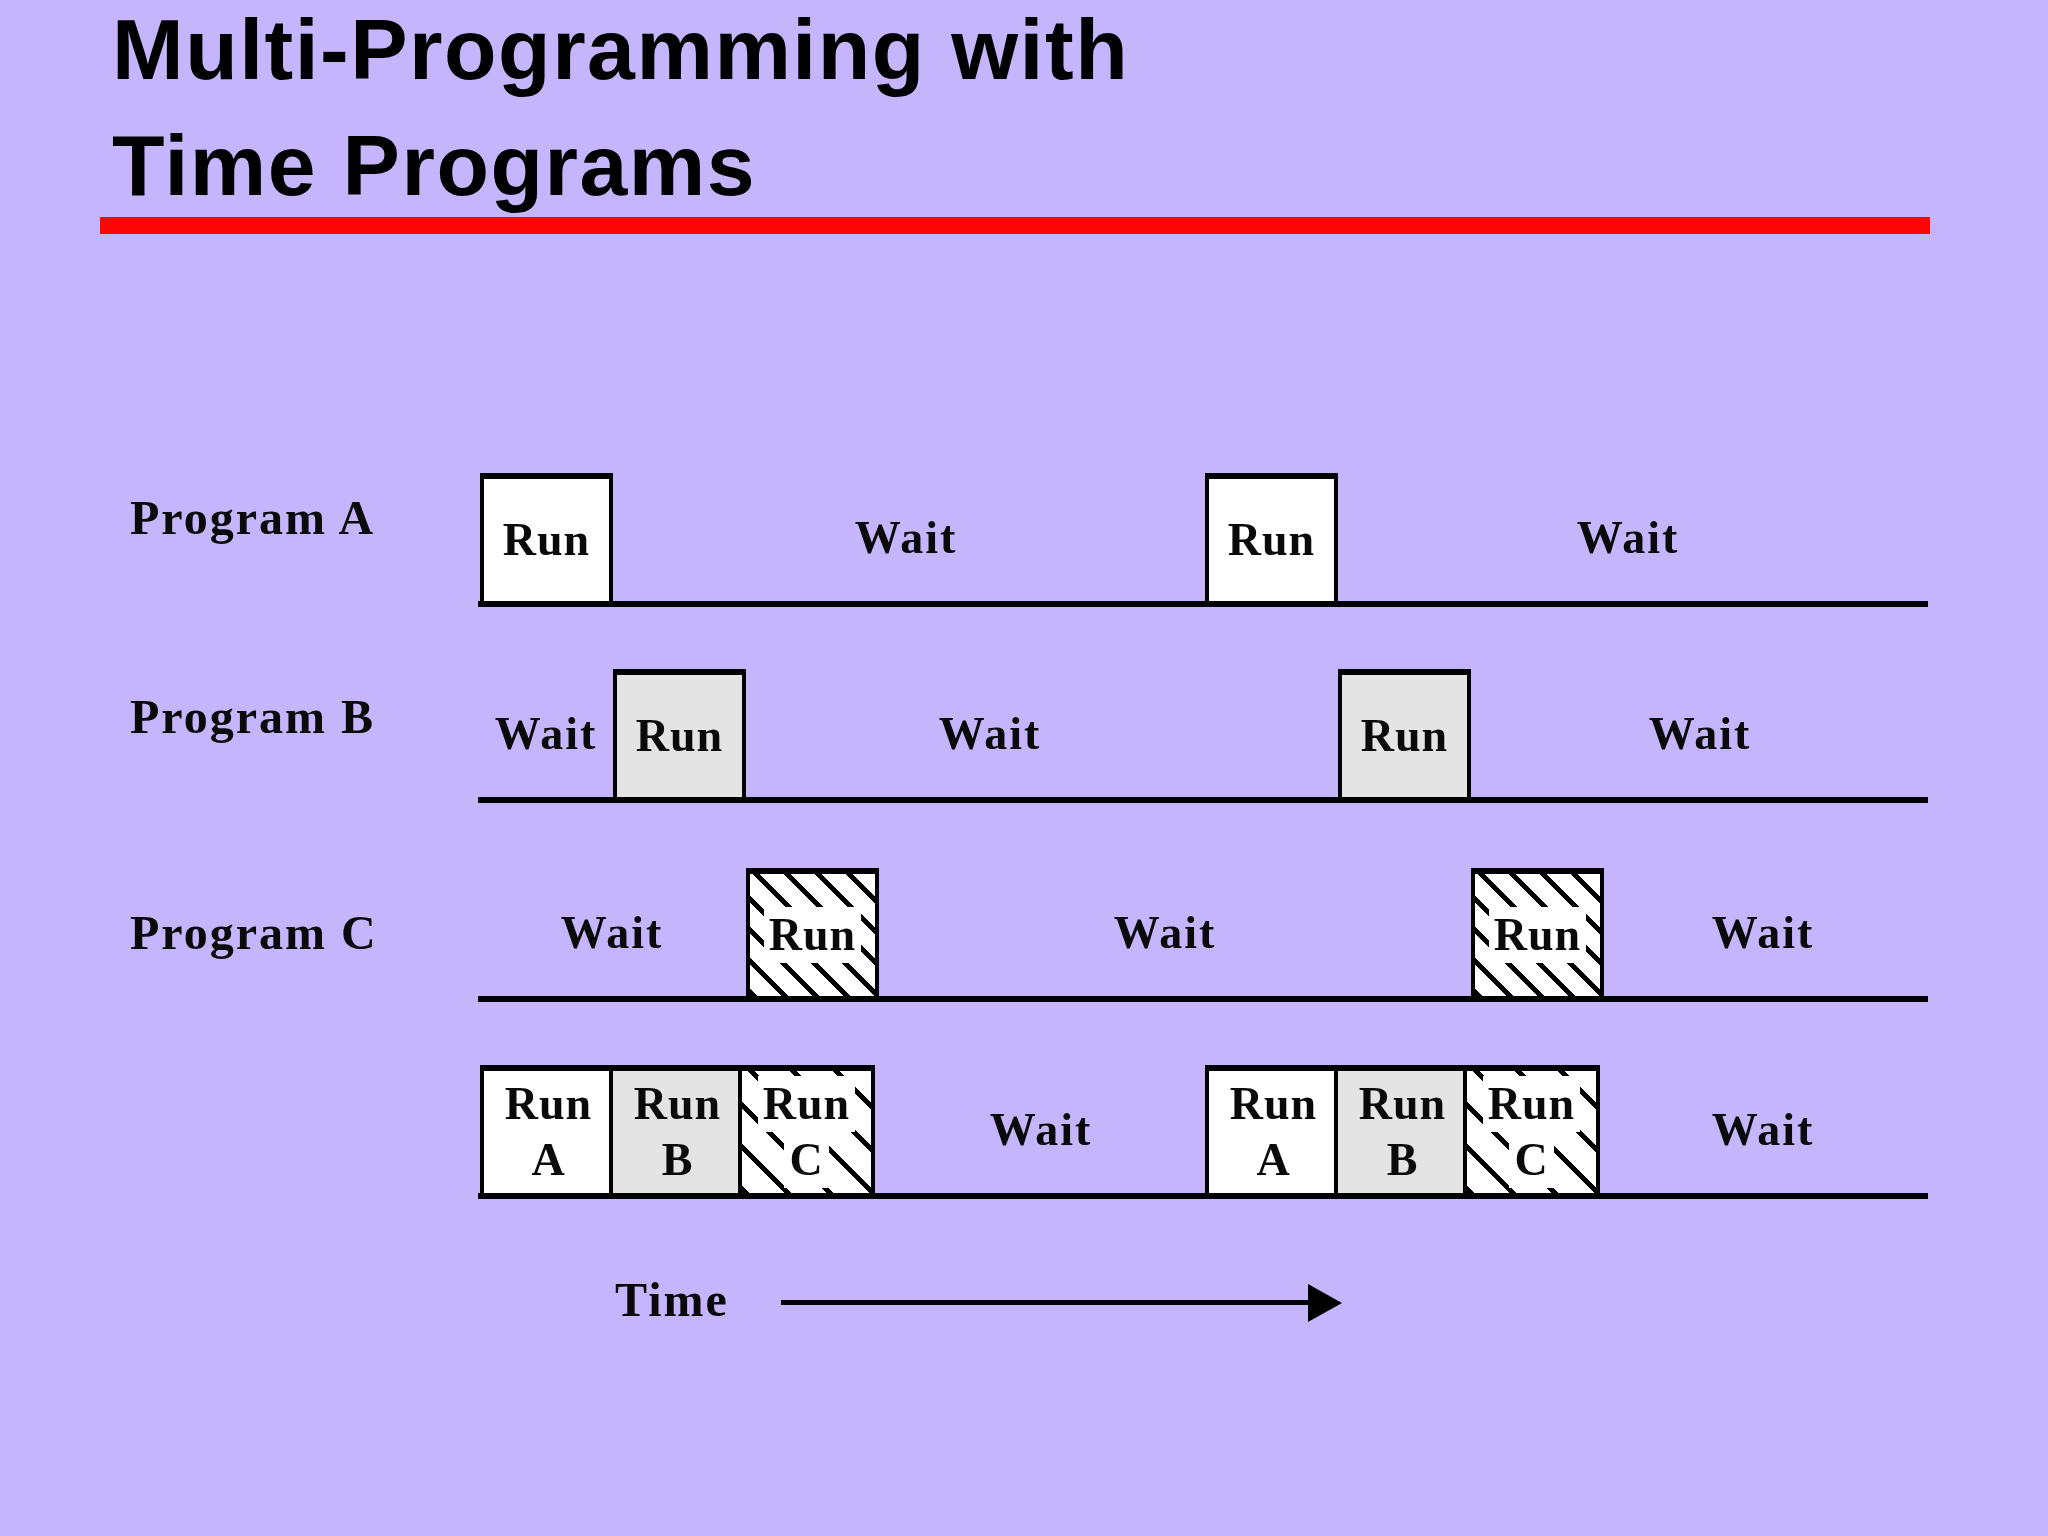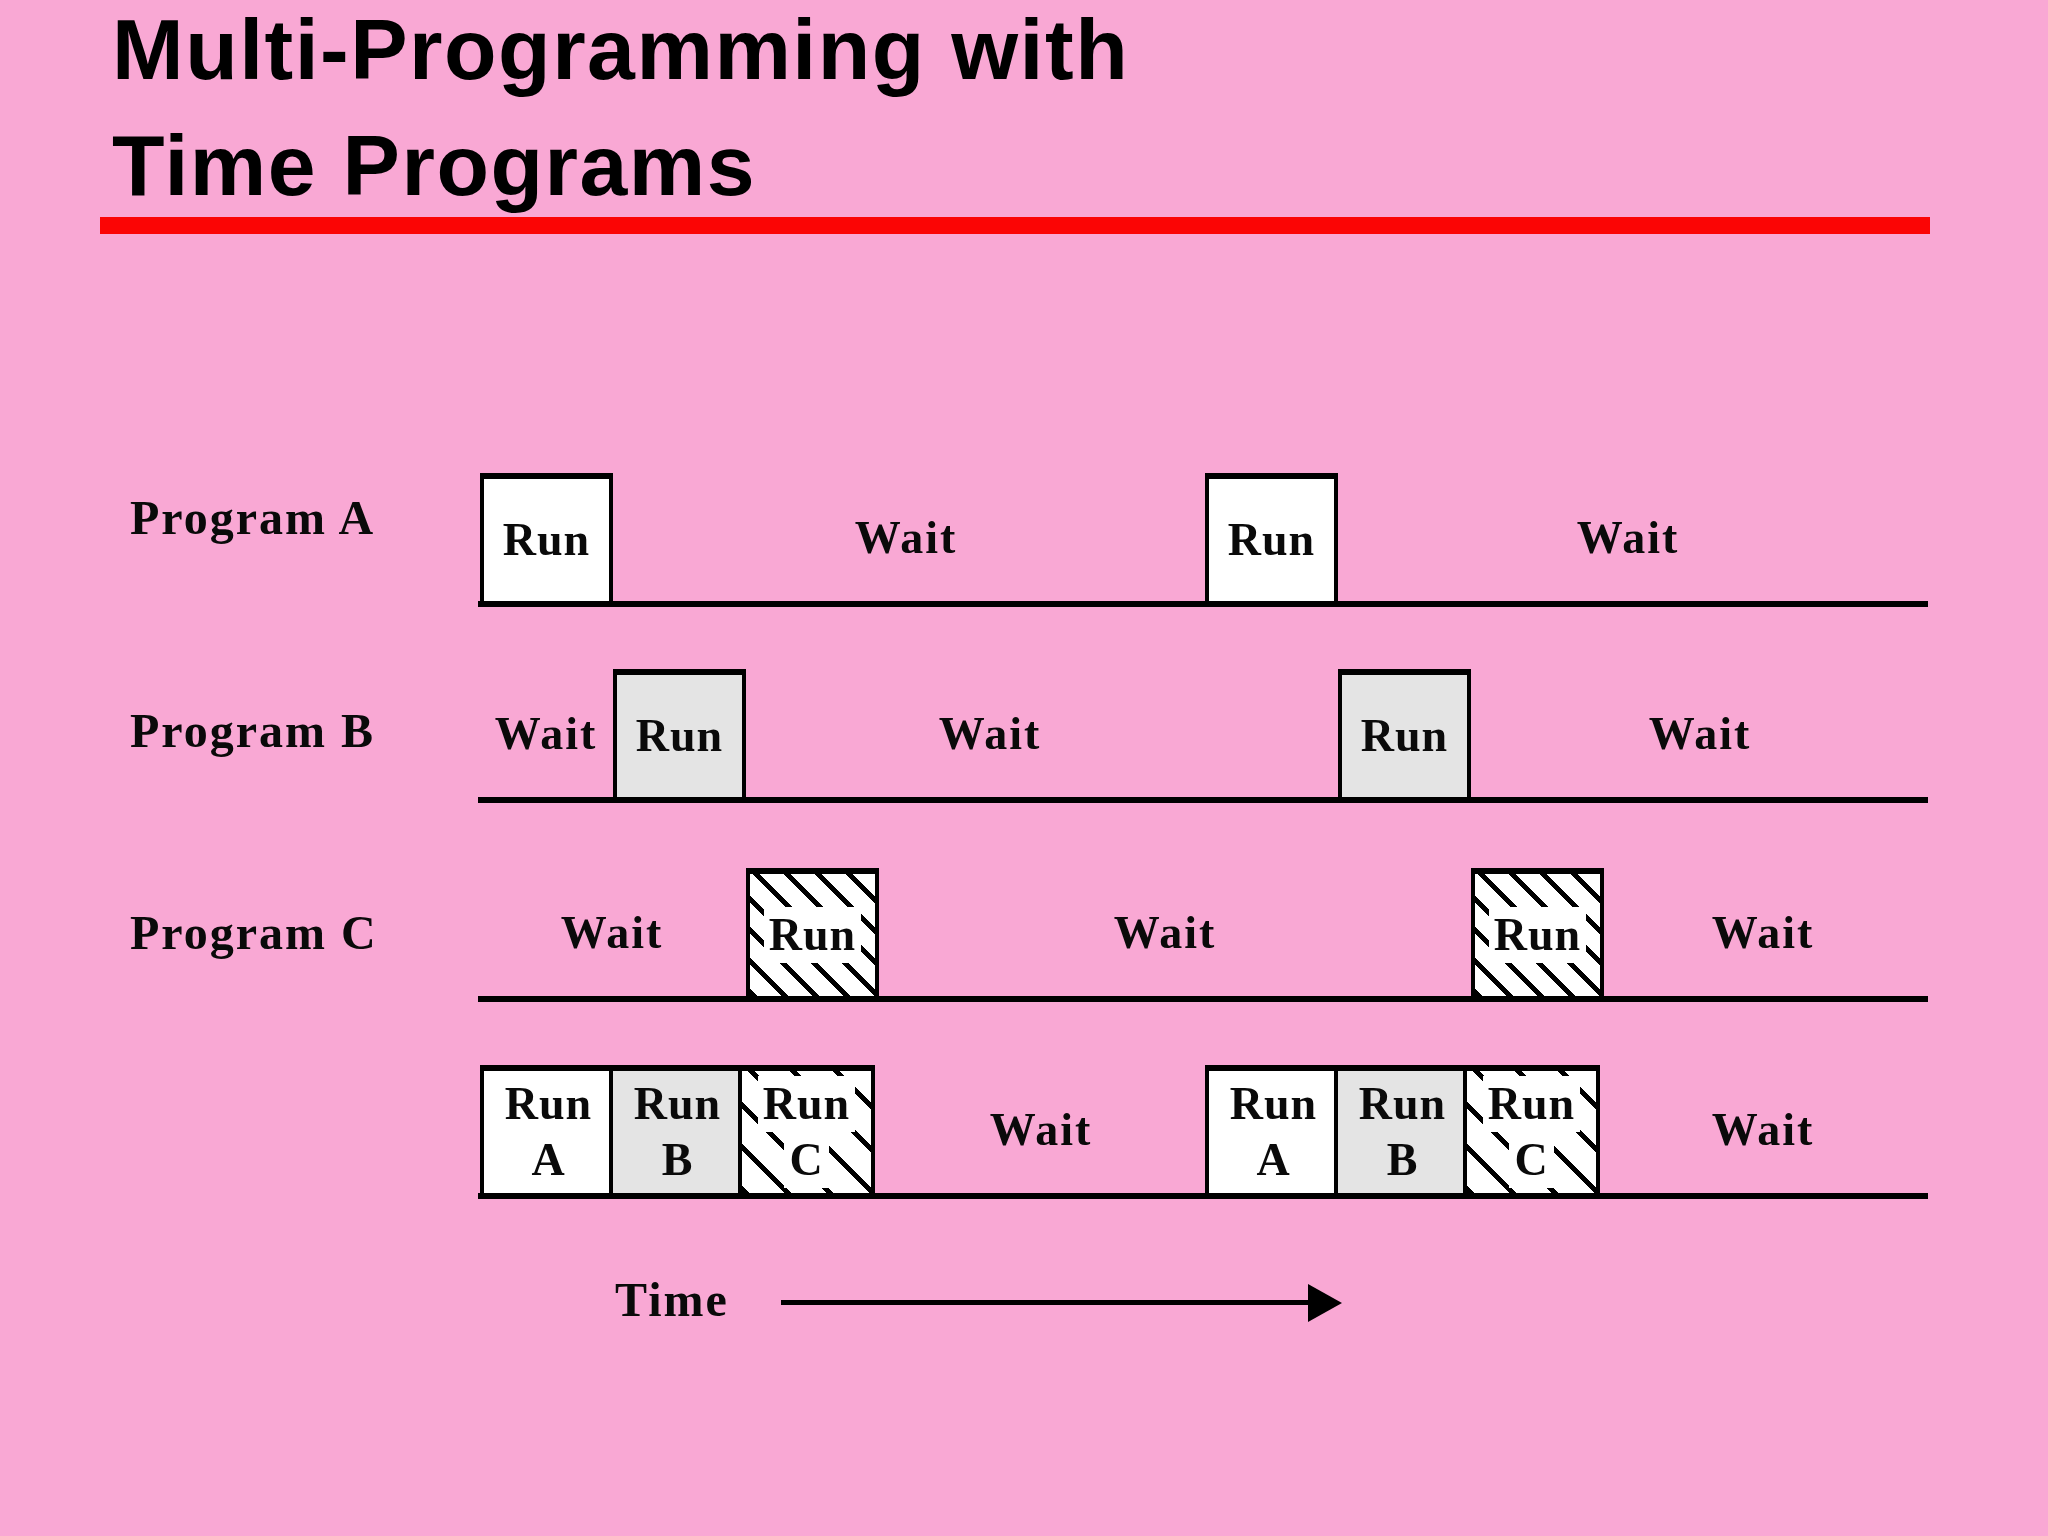--- a/index.html
+++ b/index.html
@@ -1,19 +1,19 @@
 <!DOCTYPE html>
 <html><head>
 <meta charset="utf-8">
 <style>
   html,body{margin:0;padding:0;background:#ffffff;}
   .slide{
     position:relative;
     width:2048px;height:1536px;
-    background:#f9a8d4;
+    background:#c4b5fd;
     overflow:hidden;
     font-family:"Liberation Serif","DejaVu Serif",serif;
     color:#0a0a0a;
   }
   .title{
     position:absolute;left:112px;top:-9px;
     font-family:"Liberation Sans","DejaVu Sans",sans-serif;
     font-weight:bold;
     font-size:86px;line-height:116px;
     letter-spacing:1.5px;
@@ -91,21 +91,21 @@
 
   <div class="box" style="left:480px;top:473px;">
     <span>Run</span>
   </div>
   <div class="waitlbl" style="left:806px;top:473px;">Wait</div>
   <div class="box" style="left:1205px;top:473px;">
     <span>Run</span>
   </div>
   <div class="waitlbl" style="left:1528px;top:473px;">Wait</div>
 
-  <div class="rowlabel" style="top:666px;text-align:right;">Program B</div>
+  <div class="rowlabel" style="top:652px;text-align:right;">Program B</div>
   <div class="baseline" style="top:797px;"></div>
 
   <div class="waitlbl" style="left:446px;top:669px;">Wait</div>
   <div class="box gray" style="left:613px;top:669px;">
     <span>Run</span>
   </div>
   <div class="waitlbl" style="left:890px;top:669px;">Wait</div>
   <div class="box gray" style="left:1338px;top:669px;">
     <span>Run</span>
   </div>

